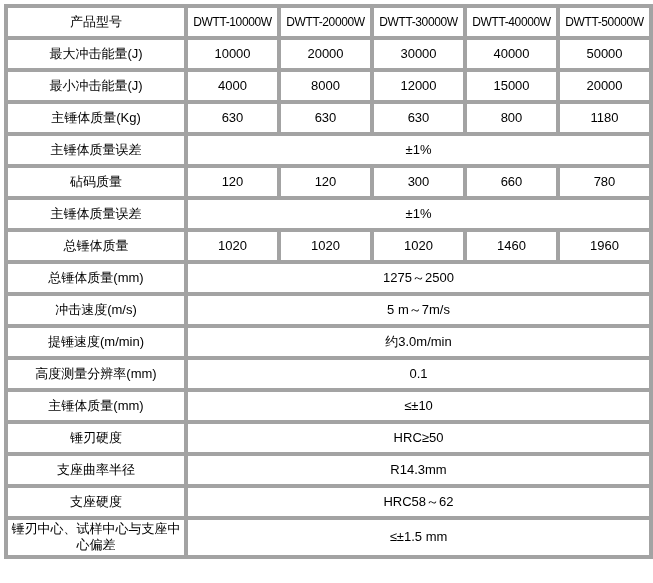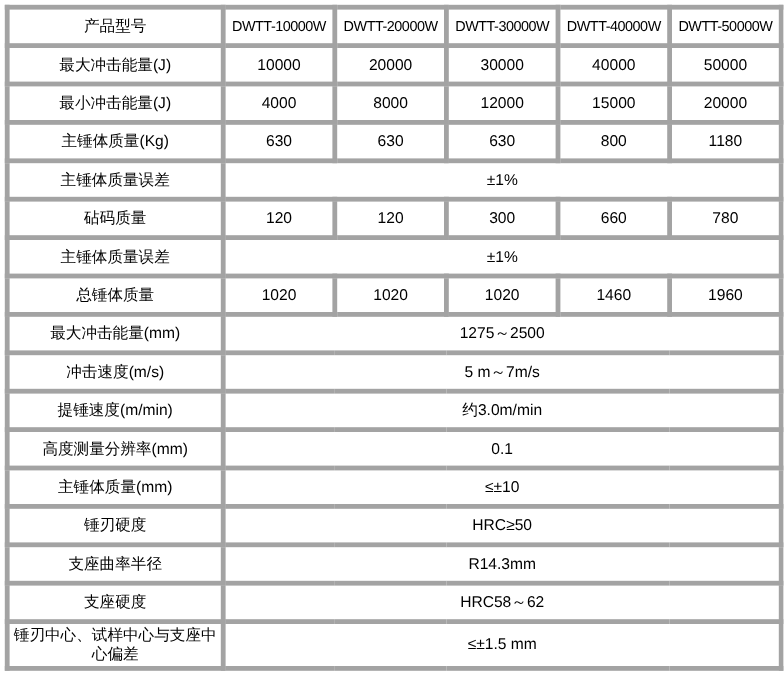--- a/index.html
+++ b/index.html
@@ -119,21 +119,21 @@
       </tr>
       <tr>
         <td class="label">总锤体质量</td>
         <td>1020</td>
         <td>1020</td>
         <td>1020</td>
         <td>1460</td>
         <td>1960</td>
       </tr>
       <tr>
-        <td class="label">最大冲击能量(mm)</td>
+        <td class="label">总锤体质量(mm)</td>
         <td colspan="5">1275～2500</td>
       </tr>
       <tr>
         <td class="label">冲击速度(m/s)</td>
         <td colspan="5">5 m～7m/s</td>
       </tr>
       <tr>
         <td class="label">提锤速度(m/min)</td>
         <td colspan="5">约3.0m/min</td>
       </tr>

